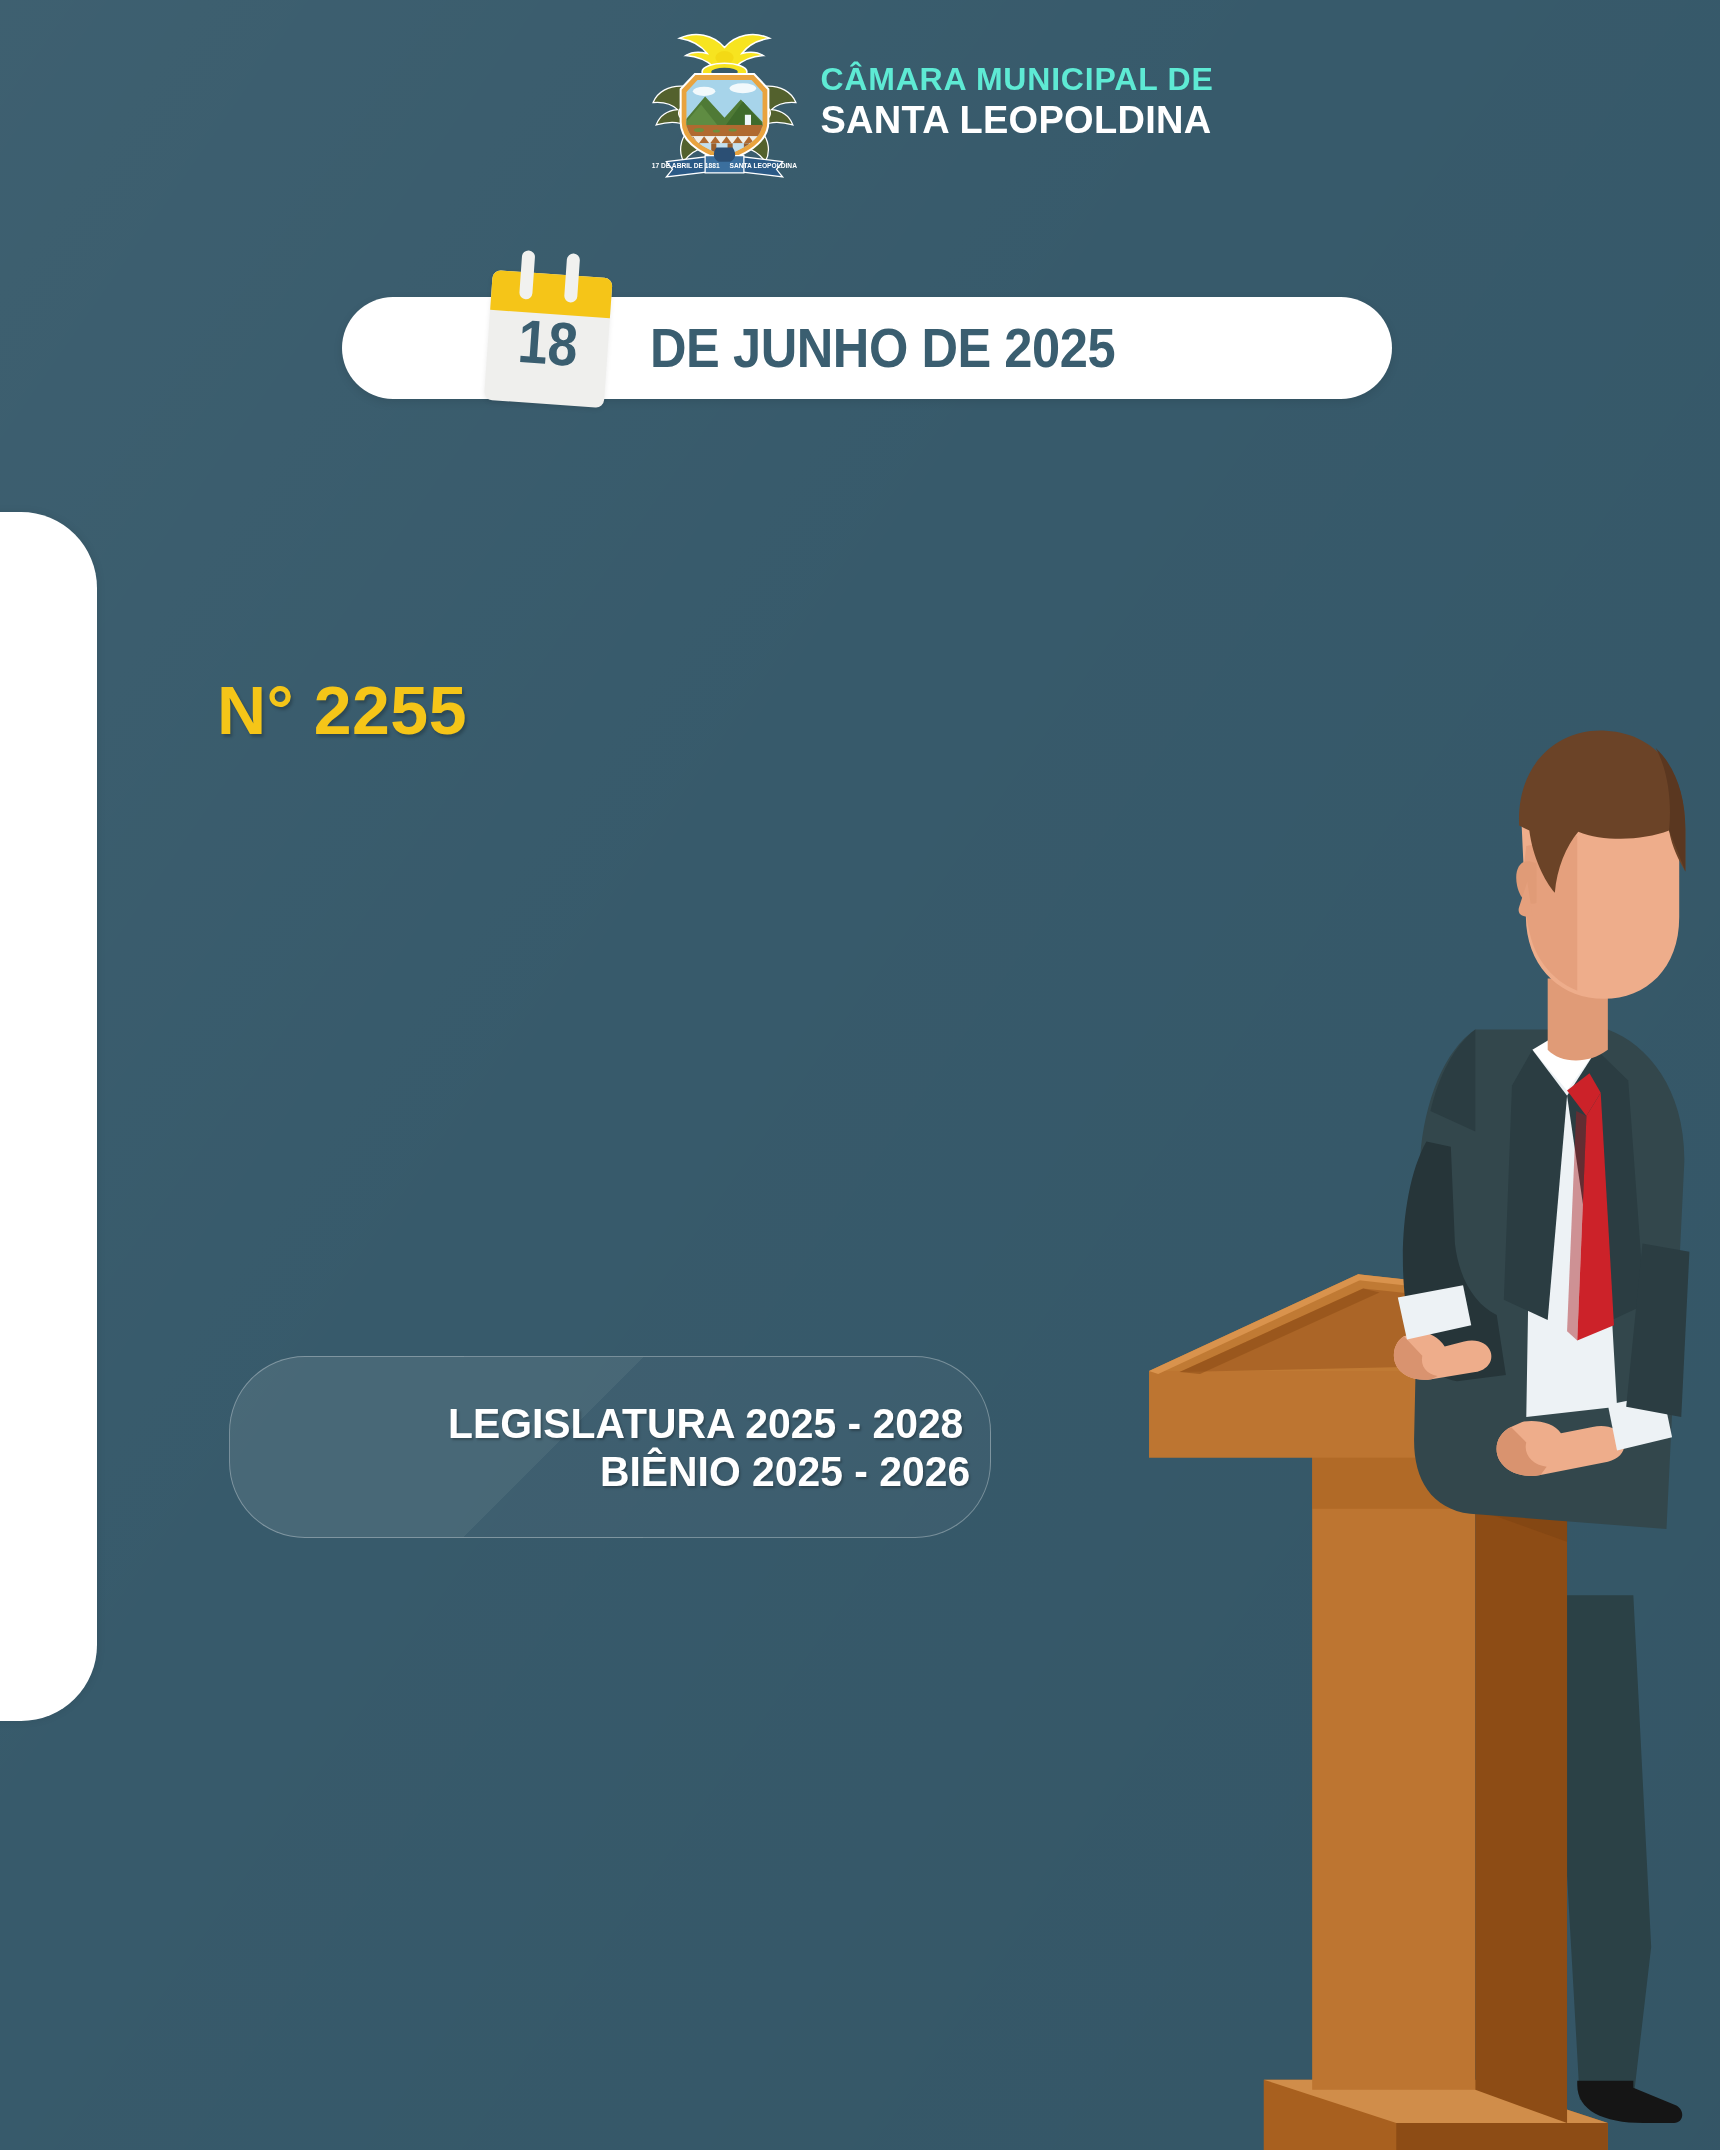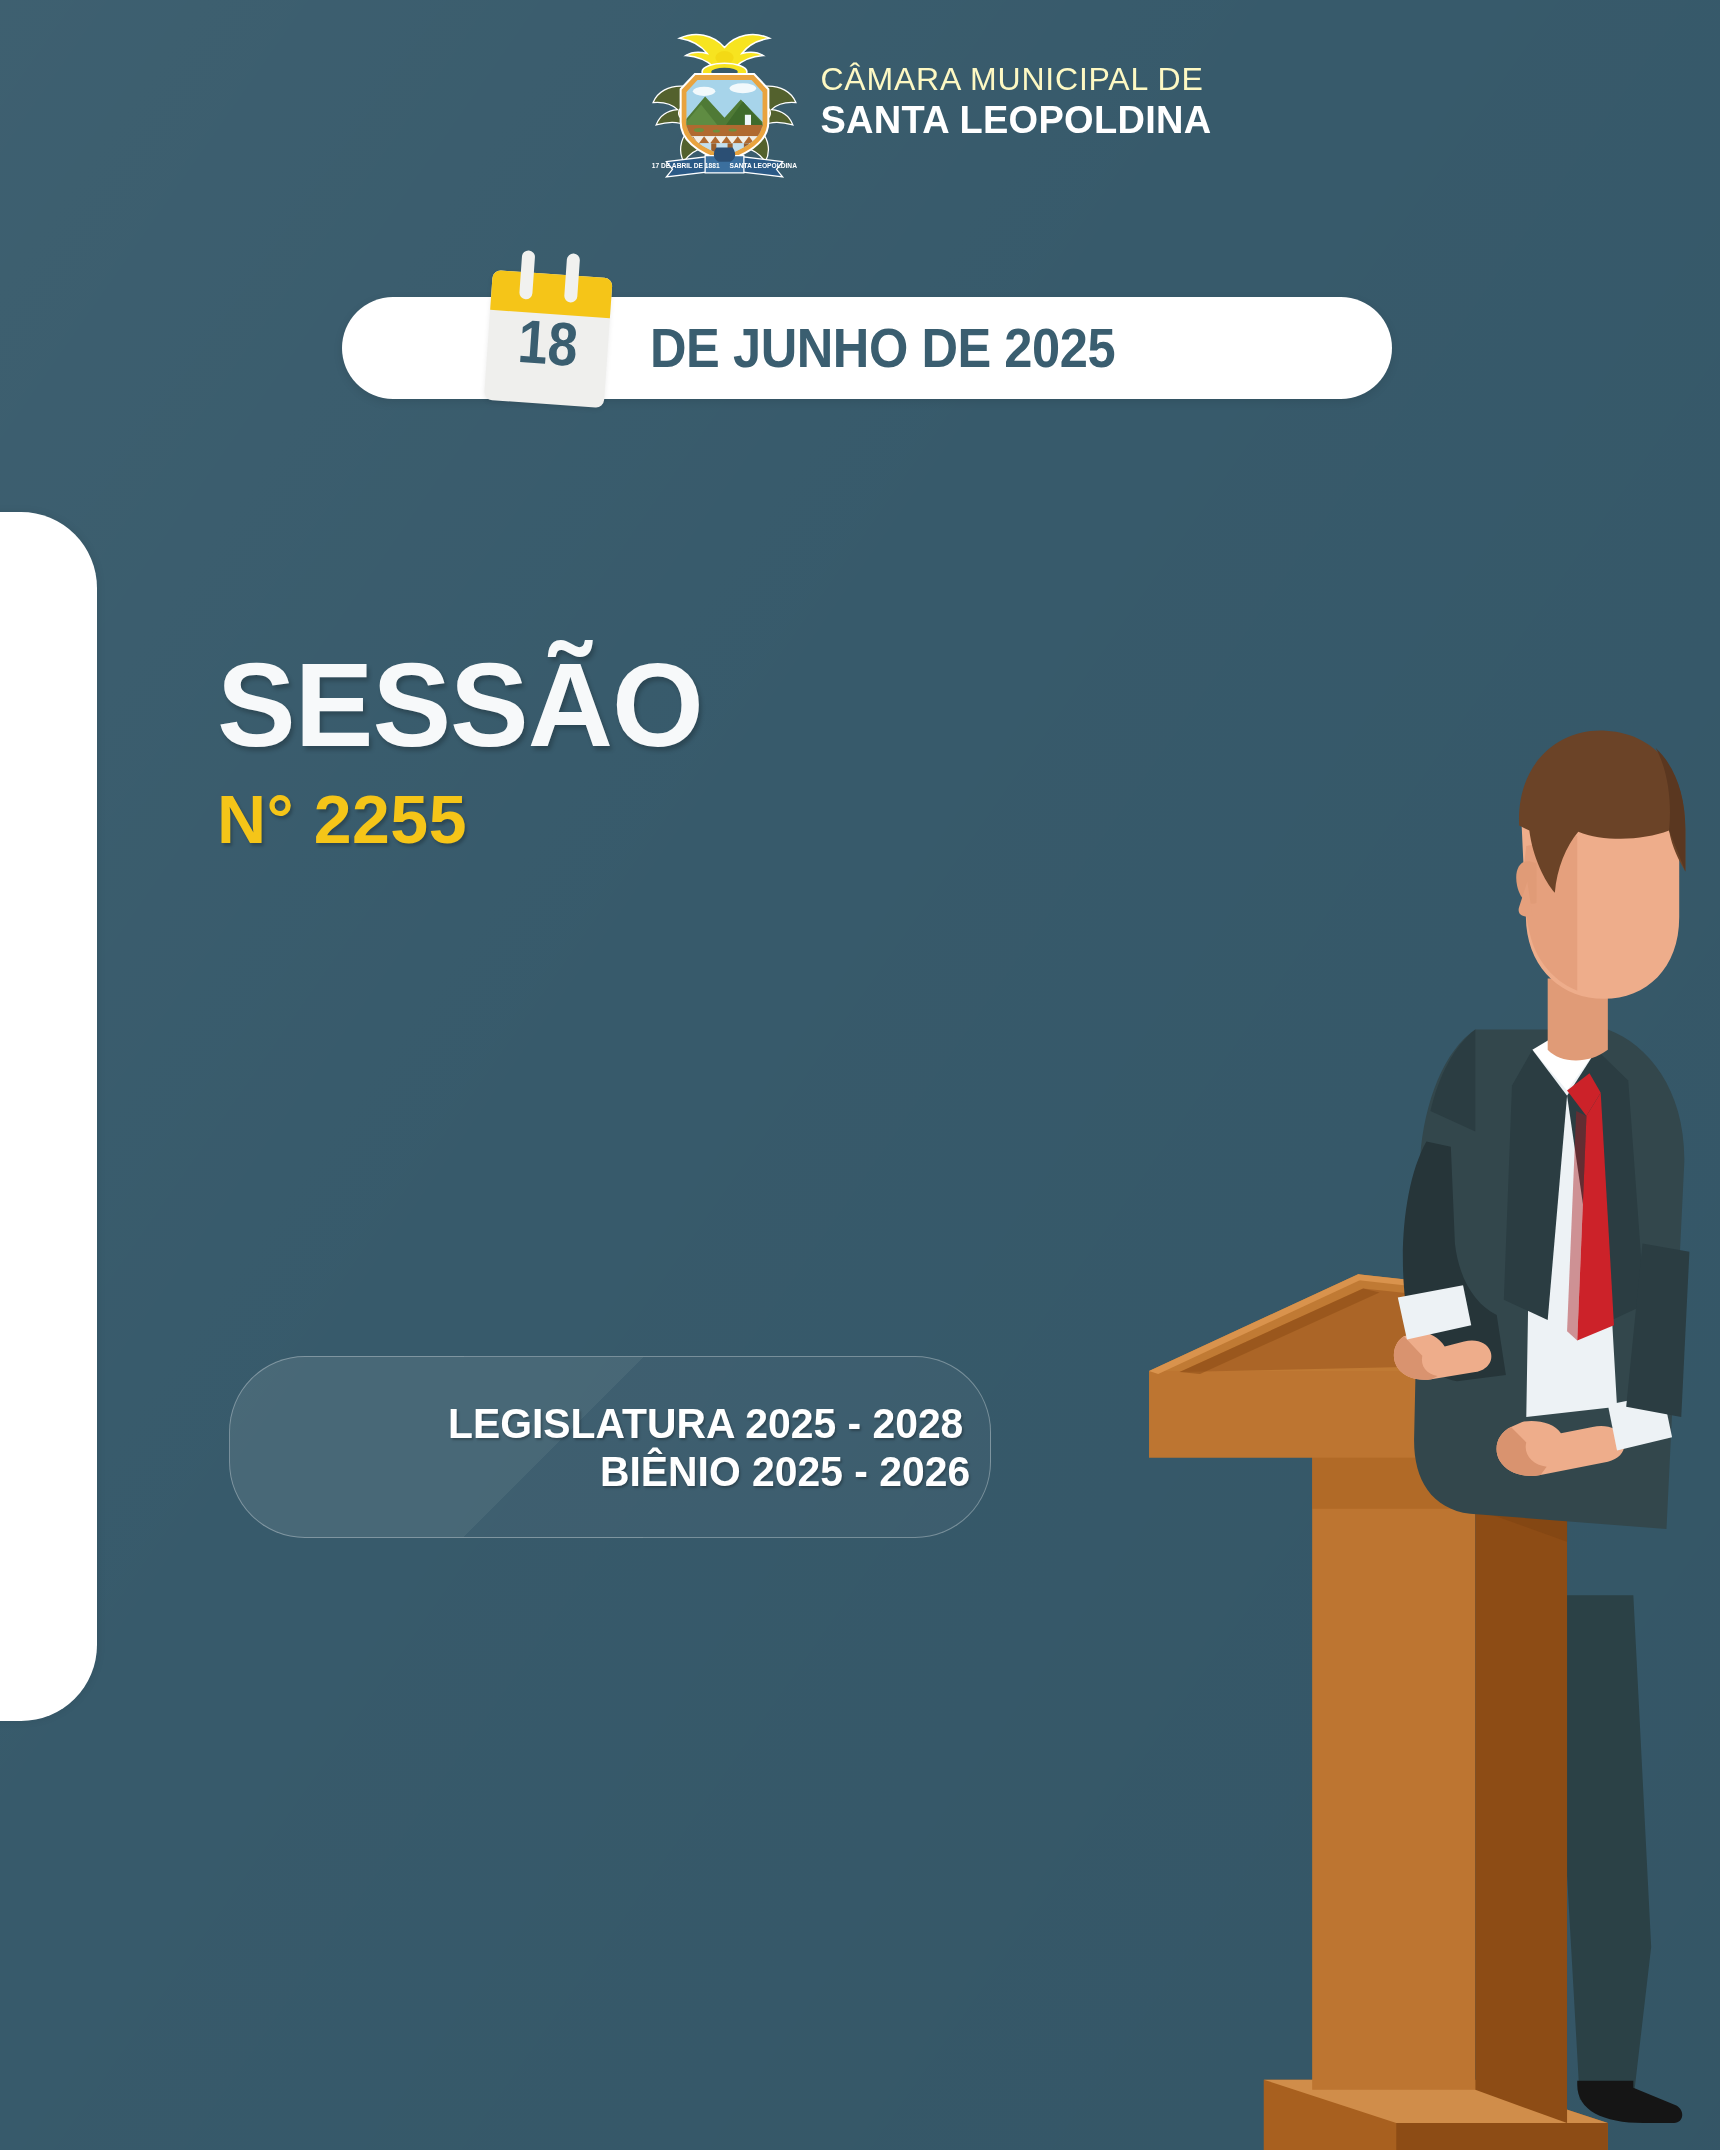--- a/index.html
+++ b/index.html
@@ -19,21 +19,21 @@
 
   
   .brand{
     position:absolute;
     left:648px;top:24.5px;
     display:flex;align-items:center;gap:19.4px;
   }
   .crest{width:153px;height:153px;display:block;}
   .brand-text{display:flex;flex-direction:column;justify-content:center;line-height:1;}
   .brand-line1{
-    color:#fef9c3;font-size:32px;font-weight:400;letter-spacing:0.8px;
+    color:#5eead4;font-size:32px;font-weight:700;letter-spacing:0.8px;
     font-family:"Liberation Sans", sans-serif;
     margin-bottom:5.1px;
   }
   .brand-line2{
     color:#ffffff;font-size:38px;font-weight:700;letter-spacing:0.3px;
     font-family:"Liberation Sans", sans-serif;
   }
 
   
   .date-pill{
@@ -270,21 +270,20 @@
     <div class="cal-ring r1"></div>
     <div class="cal-ring r2"></div>
     <div class="cal-day">18</div>
   </div>
 
   <div class="date-text">DE JUNHO DE 2025</div>
 </div>
 
 <div class="headline">
   <h1 class="title-main">
-    <span class="ln">SESSÃO</span>
   </h1>
   <div class="subnum">N° 2255</div>
 </div>
 
 <div class="legis-badge">
   <div class="legis-line">LEGISLATURA 2025 - 2028</div>
   <div class="legis-line">BIÊNIO 2025 - 2026</div>
 </div>
 
 <div class="illustration">

